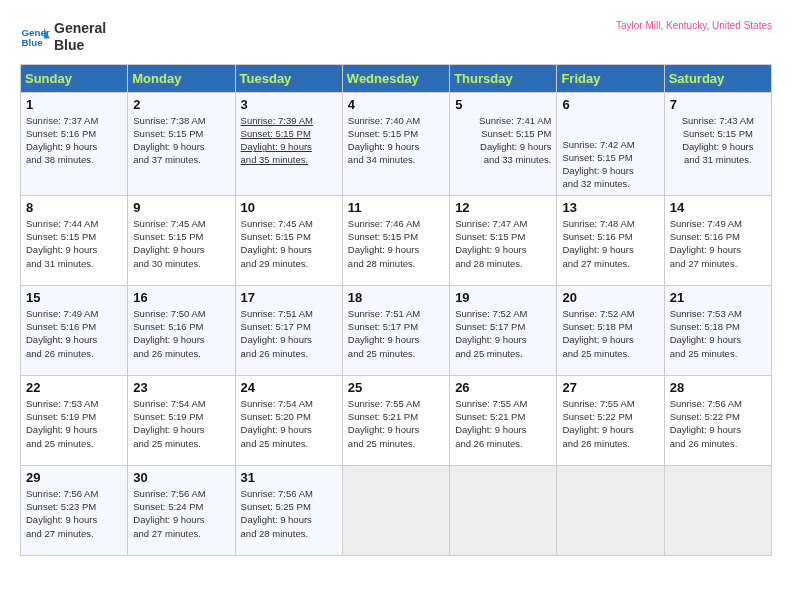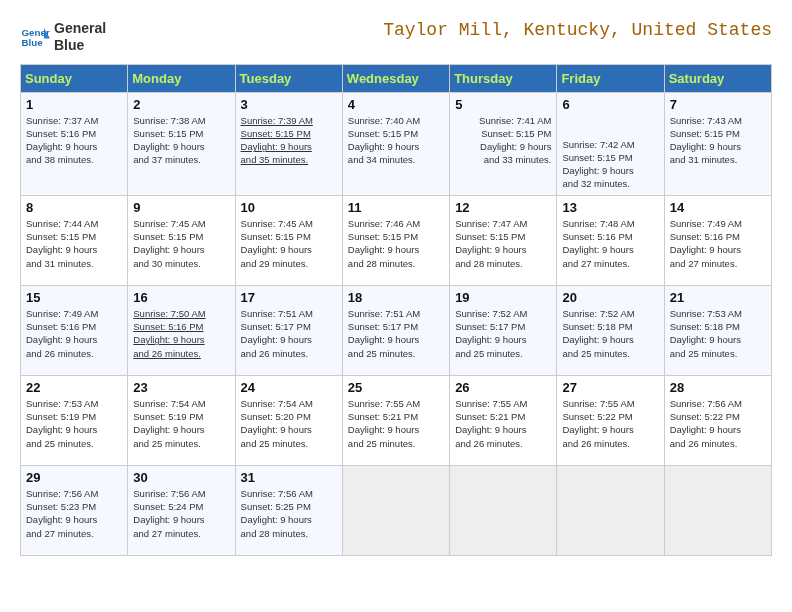--- a/index.html
+++ b/index.html
@@ -33,23 +33,22 @@
     }
     .title-block {
       text-align: right;
     }
     .calendar-title {
       font-size: 32px;
       font-weight: bold;
       color: #222;
     }
     .calendar-subtitle {
-      font-size: 18px;
-      color: #a16207;
-      font-family: Liberation Mono, monospace;
+      font-size: 10px;
+      color: #ec4899;
     }
     table {
       width: 100%;
       border-collapse: collapse;
       font-size: 11px;
     }
     thead th {
       background-color: #2d6db5;
       color: #bef264;
       padding: 6px 4px;
@@ -162,21 +161,21 @@
         </td>
         <td>
           <span class="day-num">6</span>
           <div class="day-info" style="white-space: pre-line; margin-top: 26px;">Sunrise: 7:42 AM
 Sunset: 5:15 PM
 Daylight: 9 hours
 and 32 minutes.</div>
         </td>
         <td>
           <span class="day-num">7</span>
-          <div class="day-info" style="white-space: pre-line;">Sunrise: 7:43 AM
+          <div class="day-info" style="white-space: pre-line; text-align: center;">Sunrise: 7:43 AM
 Sunset: 5:15 PM
 Daylight: 9 hours
 and 31 minutes.</div>
         </td>
       </tr>
       <tr>
         <td>
           <span class="day-num">8</span>
           <div class="day-info" style="white-space: pre-line;">Sunrise: 7:44 AM
 Sunset: 5:15 PM
@@ -229,21 +228,21 @@
       <tr>
         <td>
           <span class="day-num">15</span>
           <div class="day-info" style="white-space: pre-line;">Sunrise: 7:49 AM
 Sunset: 5:16 PM
 Daylight: 9 hours
 and 26 minutes.</div>
         </td>
         <td>
           <span class="day-num">16</span>
-          <div class="day-info" style="white-space: pre-line; text-decoration: underline;">Sunrise: 7:50 AM
+          <div class="day-info" style="white-space: pre-line;">Sunrise: 7:50 AM
 Sunset: 5:16 PM
 Daylight: 9 hours
 and 26 minutes.</div>
         </td>
         <td>
           <span class="day-num">17</span>
           <div class="day-info" style="white-space: pre-line;">Sunrise: 7:51 AM
 Sunset: 5:17 PM
 Daylight: 9 hours
 and 26 minutes.</div>

